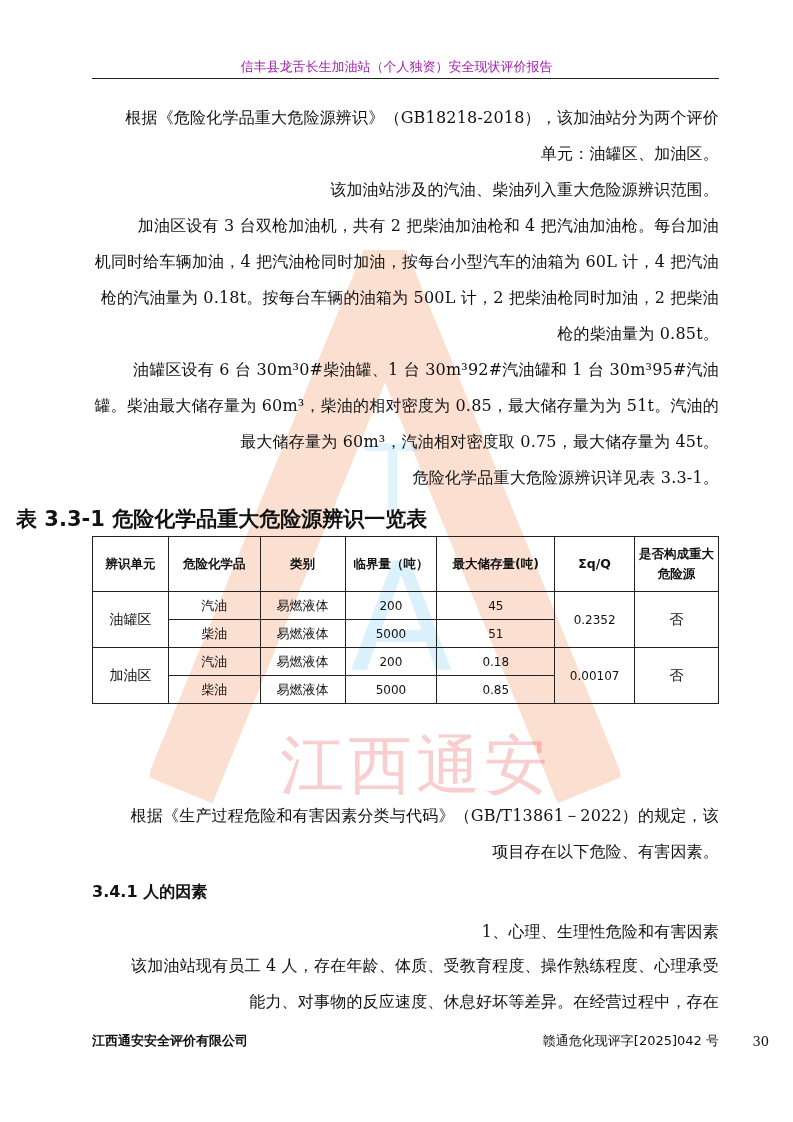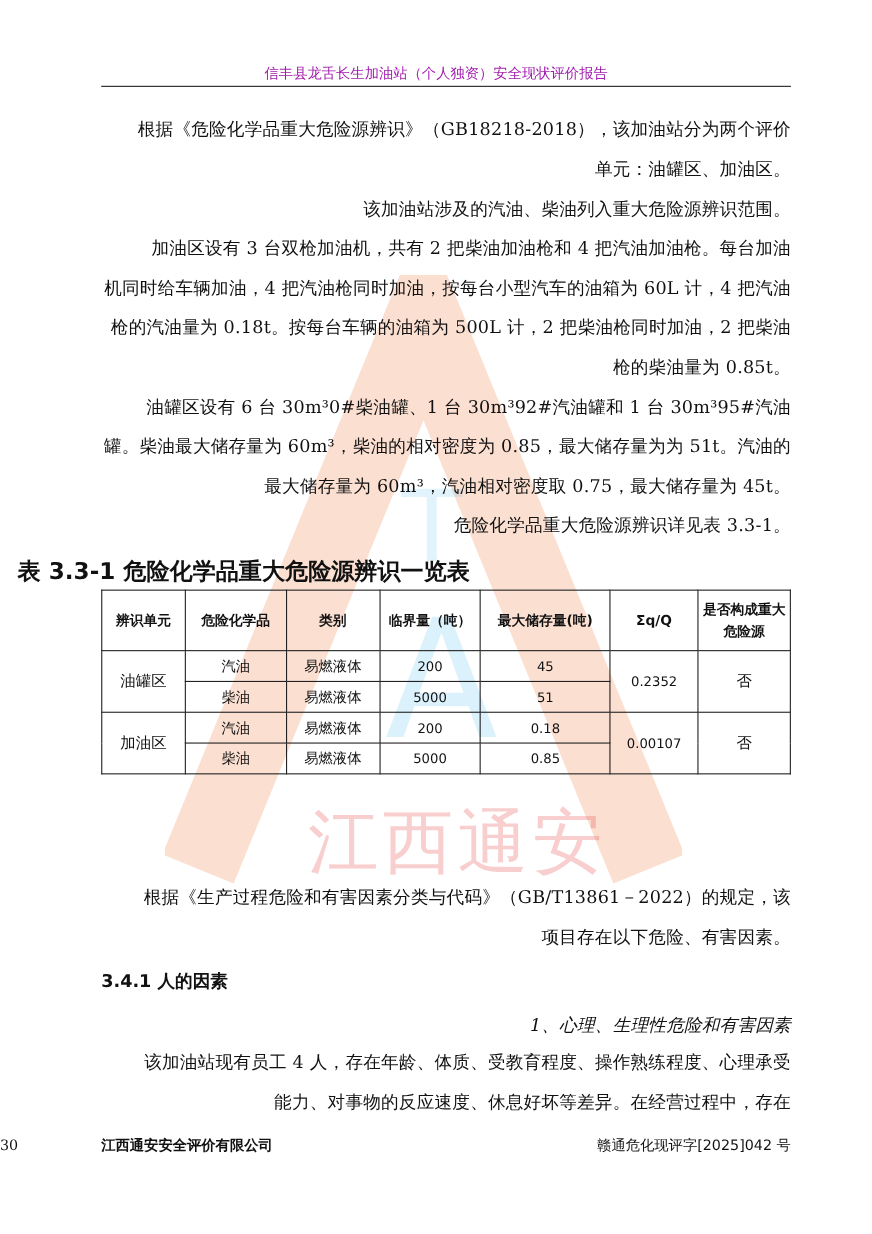--- a/index.html
+++ b/index.html
@@ -16,21 +16,21 @@
   table.hz { position: absolute; top: 536px; left: 92px; width: 627px; border-collapse: collapse;
              font-family: "DejaVu Sans", sans-serif; font-size: 12px; }
   table.hz th, table.hz td { border: 1px solid #222; text-align: center; padding: 0; }
   table.hz th { font-weight: bold; font-size: 12.5px; height: 54px; line-height: 20px; }
   table.hz td { height: 27px; }
   .h2 { position: absolute; left: 92px; top: 762px; font-size: 20px; font-weight: bold;
         font-family: "DejaVu Sans", sans-serif; }
   .h3 { position: absolute; left: 92px; top: 882px; font-size: 16px; font-weight: bold;
         font-family: "DejaVu Sans", sans-serif; }
   .footer-left { position: absolute; top: 1032px; left: 92px; font-size: 13px; font-family: "DejaVu Sans", sans-serif; font-weight: bold; }
-  .footer-center { position: absolute; top: 1034px; left: 0; width: 769px; text-align: left; font-size: 13px; }
+  .footer-center { position: absolute; top: 1034px; left: 0; width: 769px; text-align: right; font-size: 13px; }
   .footer-right { position: absolute; top: 1032px; right: 74px; font-size: 13px; font-family: "DejaVu Sans", sans-serif; }
   .watermark { position: absolute; pointer-events: none; }
   .wm-arc { left: 150px; top: 250px; width: 470px; height: 560px; }
   .wm-text { left: 280px; top: 722px; font-size: 64px; color: rgba(230,80,80,0.28);
              font-family: "DejaVu Sans", sans-serif; letter-spacing: 4px; }
 </style>
 </head>
 <body>
 
 <div class="page">
@@ -103,19 +103,19 @@
       <td>5000</td>
       <td>0.85</td>
     </tr>
   </tbody>
     </table>
 
 
   <div class="para indent" style="top:798px;">根据《生产过程危险和有害因素分类与代码》（GB/T13861－2022）的规定，该项目存在以下危险、有害因素。</div>
 
   <div class="h3">3.4.1 人的因素</div>
-  <div class="para indent" style="top:914px;font-style:italic;">1、心理、生理性危险和有害因素</div>
+  <div class="para indent" style="top:914px;">1、心理、生理性危险和有害因素</div>
   <div class="para indent" style="top:948px;">该加油站现有员工 4 人，存在年龄、体质、受教育程度、操作熟练程度、心理承受能力、对事物的反应速度、休息好坏等差异。在经营过程中，存在</div>
 
   <div class="footer-left">江西通安安全评价有限公司</div>
   <div class="footer-center">30</div>
   <div class="footer-right">赣通危化现评字[2025]042 号</div>
 </div>
 
 </body></html>

